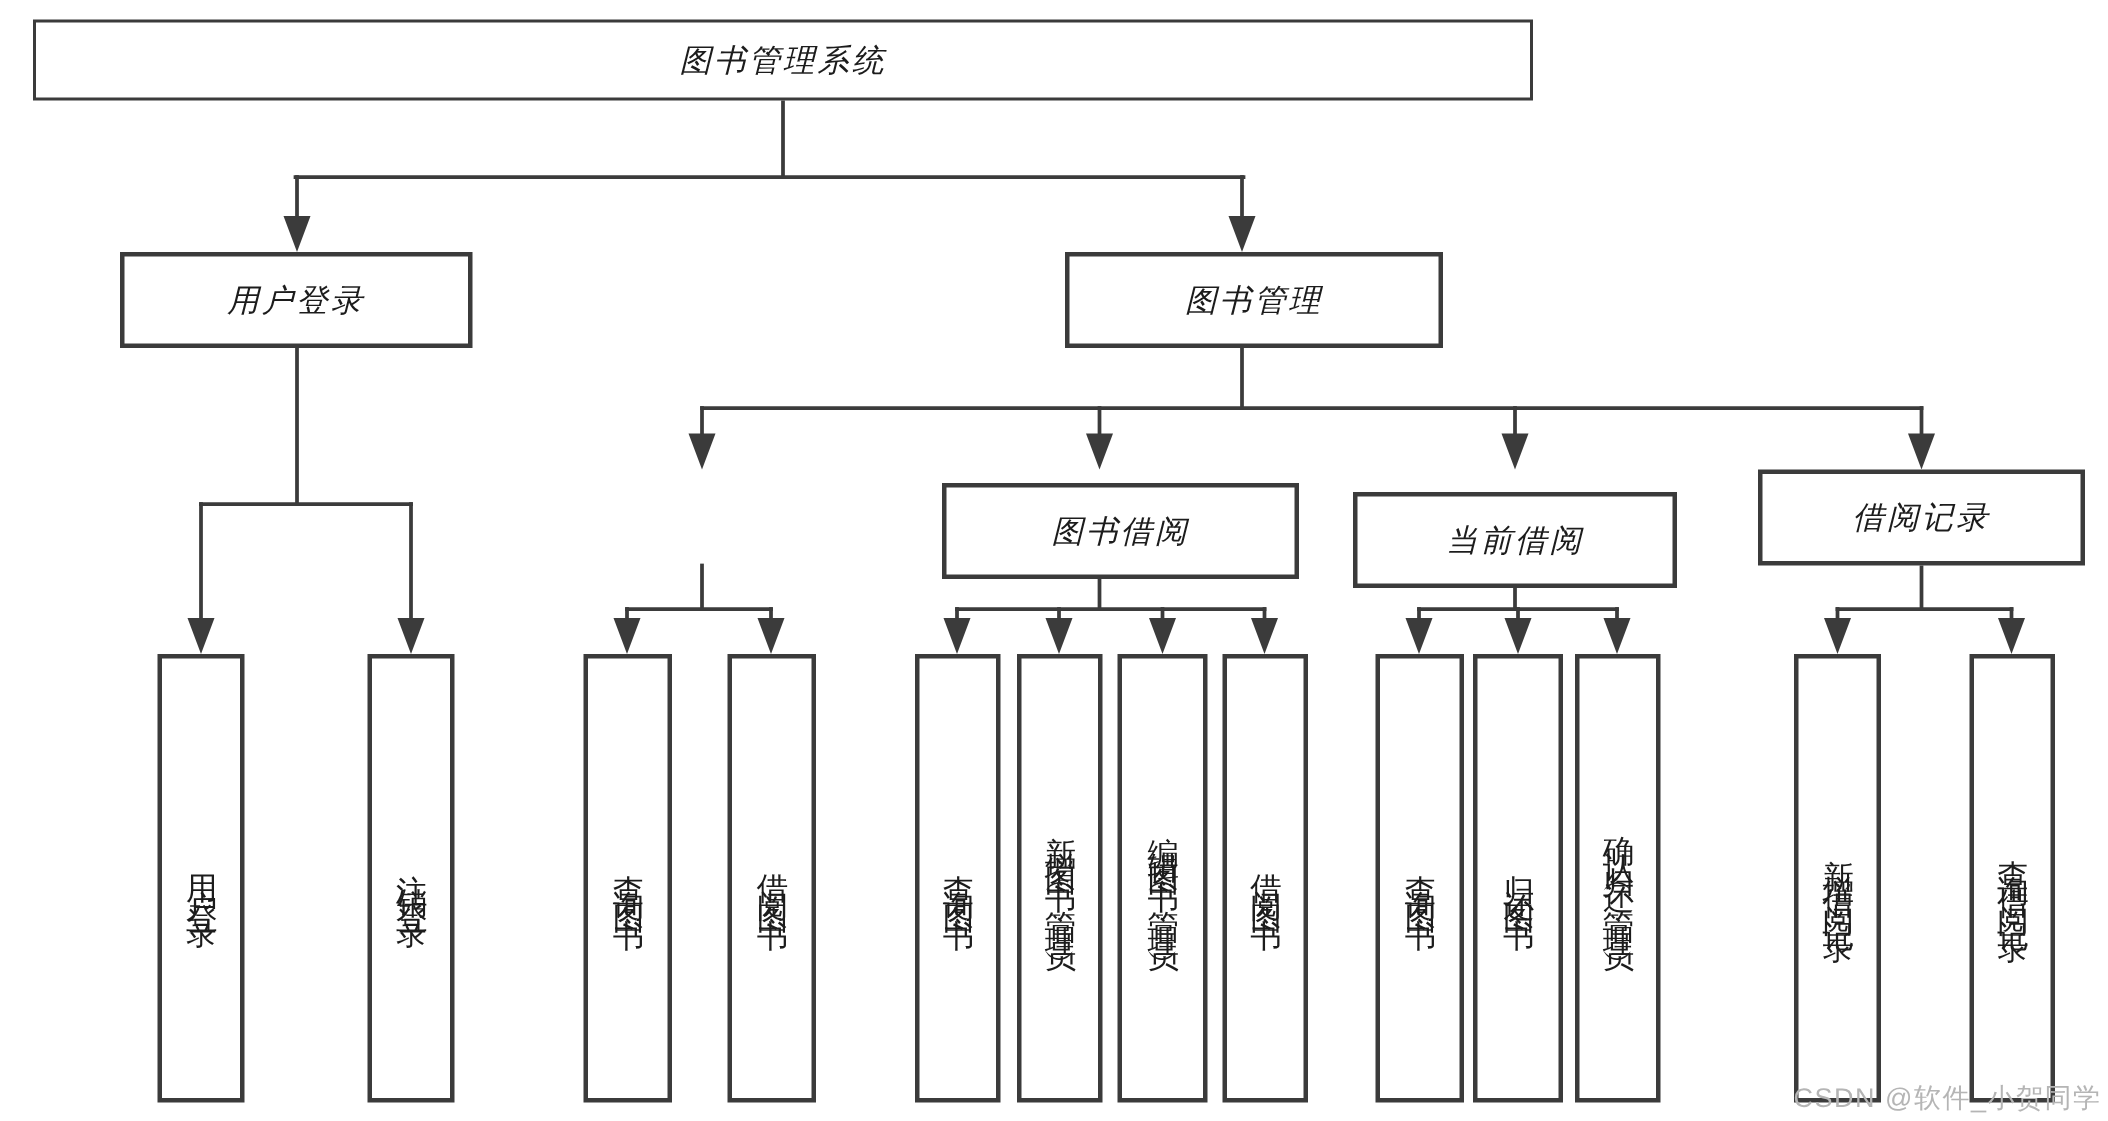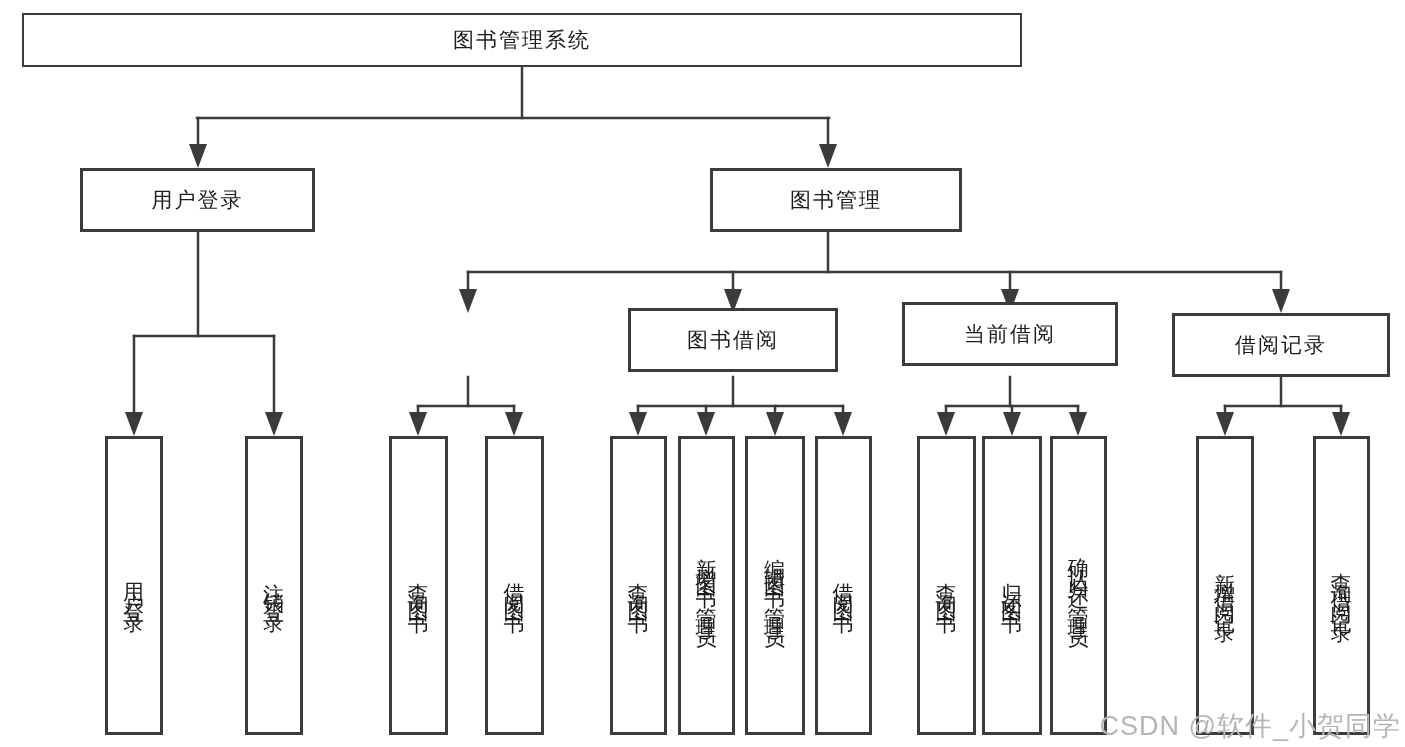--- a/index.html
+++ b/index.html
@@ -14,29 +14,29 @@
   }
   .wires{position:absolute; left:0; top:0; z-index:1;}
   .wires line{stroke:var(--line); stroke-width:2.5; stroke-linecap:square;}
   .wires polygon{fill:var(--line); stroke:none;}
   .box{
     position:absolute; z-index:2; box-sizing:border-box;
     background:var(--bg); border:3px solid var(--line);
     display:flex; align-items:center; justify-content:center;
     font-size:21px; color:var(--text);
   }
-  .box.h{letter-spacing:2px; white-space:nowrap;}
+  .box.h{letter-spacing:2px; white-space:nowrap;font-style:italic;}
   .box.root{border-width:2px;}
   .box.v{
     writing-mode:vertical-rl; text-orientation:mixed;
     letter-spacing:10px; line-height:1;
   }
   .watermark{
     position:absolute; right:4px; bottom:3px; z-index:3;
-    font-size:27px; color:var(--watermark); letter-spacing:1px;
+    font-size:18px; color:var(--watermark); letter-spacing:1px;
     white-space:nowrap;
   }
 </style>
 </head>
 <body>
 
 <div class="stage">
 
   <svg class="wires" width="1405" height="747" viewBox="0 0 1405 747">
 
@@ -98,22 +98,22 @@
     <line x1="1341" y1="406" x2="1341" y2="414"></line>
     <polygon points="1216,412 1234,412 1225,436"></polygon>
     <polygon points="1332,412 1350,412 1341,436"></polygon>
   </svg>
 
   <div class="box h root" style="left:22px;top:13px;width:1000px;height:54px">图书管理系统</div>
 
   <div class="box h" style="left:80px;top:168px;width:235px;height:64px">用户登录</div>
   <div class="box h" style="left:710px;top:168px;width:252px;height:64px">图书管理</div>
 
-  <div class="box h" style="left:628px;top:308px;width:210px;height:64px">图书借阅</div>
-  <div class="box h" style="left:902px;top:302px;width:216px;height:64px">当前借阅</div>
+  <div class="box h" style="left:628px;top:322px;width:238px;height:64px">图书借阅</div>
+  <div class="box h" style="left:902px;top:328px;width:216px;height:64px">当前借阅</div>
   <div class="box h" style="left:1172px;top:313px;width:218px;height:64px">借阅记录</div>
 
   <div class="box v" style="left:105px;top:436px;width:58px;height:299px">用户登录</div>
   <div class="box v" style="left:245px;top:436px;width:58px;height:299px">注销登录</div>
 
   <div class="box v" style="left:389px;top:436px;width:59px;height:299px">查询图书</div>
   <div class="box v" style="left:485px;top:436px;width:59px;height:299px">借阅图书</div>
 
   <div class="box v" style="left:610px;top:436px;width:57px;height:299px">查询图书</div>
   <div class="box v" style="left:678px;top:436px;width:57px;height:299px">新增图书（管理员）</div>

